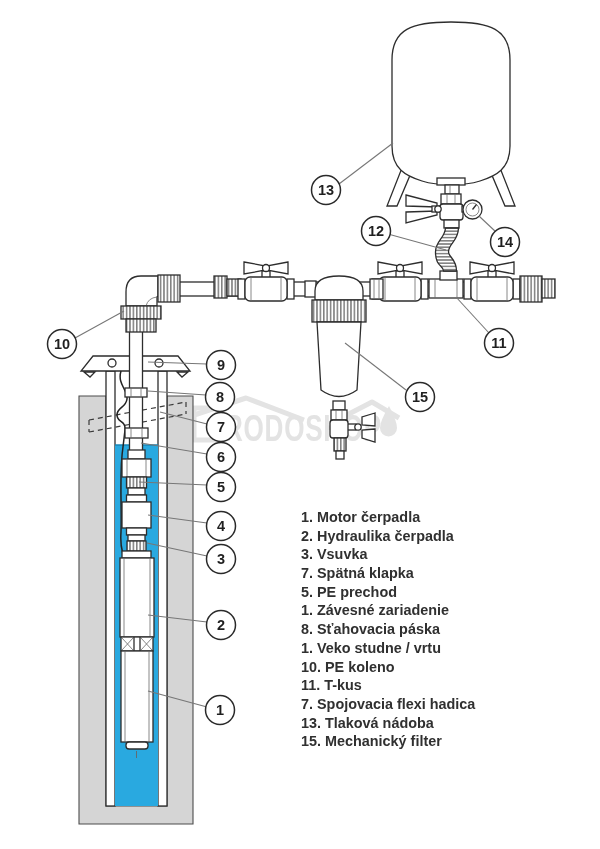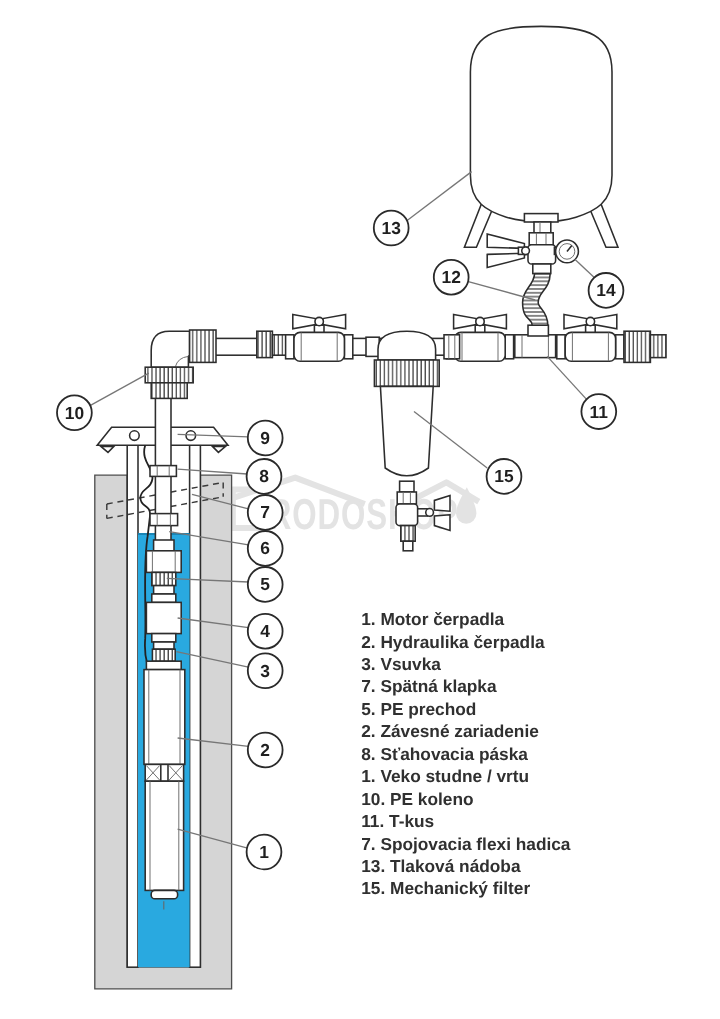--- a/index.html
+++ b/index.html
@@ -308,21 +308,21 @@
         <text class="cot" x="420" y="402">15</text>
       </g>
 </svg>
 
 <div id="legend">
   <div>1. Motor čerpadla</div>
   <div>2. Hydraulika čerpadla</div>
   <div>3. Vsuvka</div>
   <div>7. Spätná klapka</div>
   <div>5. PE prechod</div>
-  <div>2. Závesné zariadenie</div>
+  <div>1. Závesné zariadenie</div>
   <div>8. Sťahovacia páska</div>
   <div>1. Veko studne / vrtu</div>
   <div>10. PE koleno</div>
   <div>11. T-kus</div>
   <div>7. Spojovacia flexi hadica</div>
   <div>13. Tlaková nádoba</div>
   <div>15. Mechanický filter</div>
 </div>
 </div>
 

